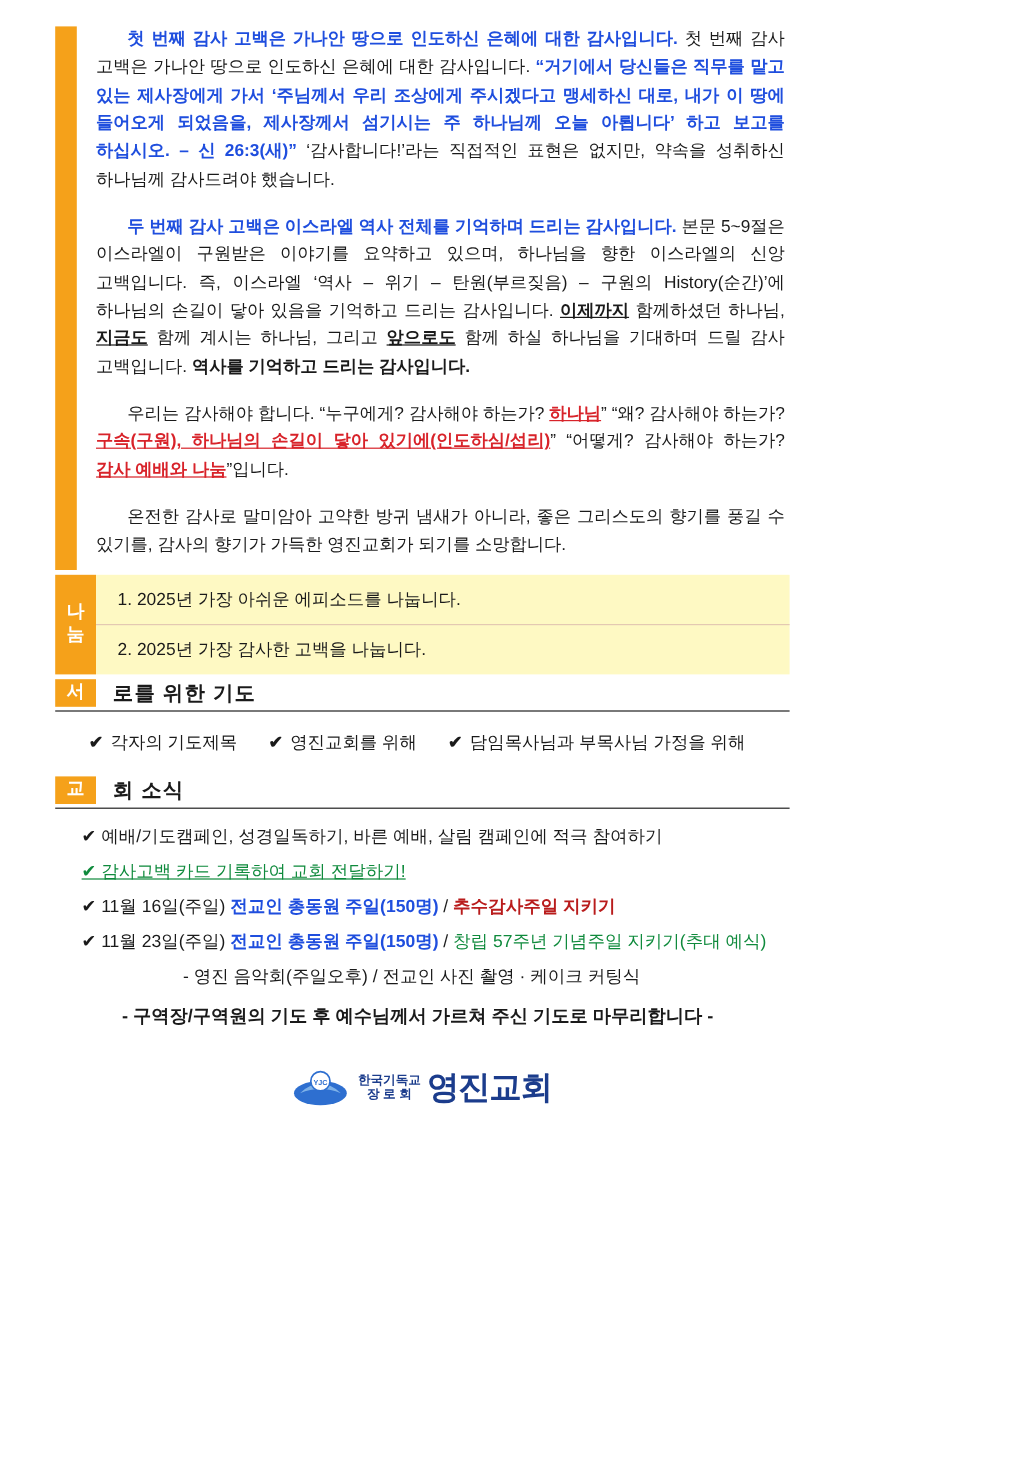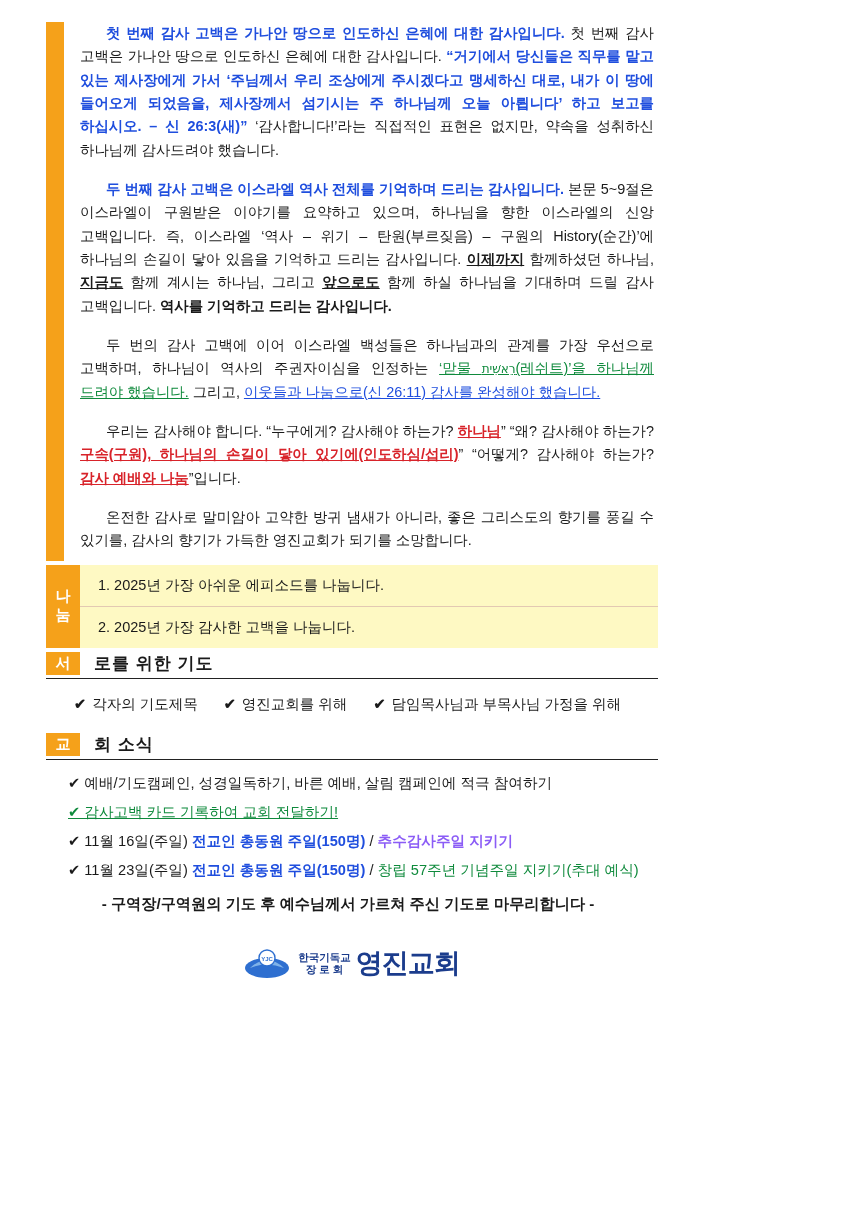--- a/index.html
+++ b/index.html
@@ -46,21 +46,21 @@
     text-indent: 26px;
     word-break: keep-all;
   }
   p.para.last { margin-bottom: 8px; }
 
   .b { font-weight: bold; }
   .blue { color: #1F4EDE; font-weight: bold; }
   .blue-n { color: #1F4EDE; }
   .green { color: #0F8A3C; }
   .green-u { color: #0F8A3C; text-decoration: underline; }
-  .red { color: #8b5cf6; }
+  .red { color: #b91c1c; }
   .red-u { color: #D8232A; text-decoration: underline; font-weight: bold; }
   .u { text-decoration: underline; }
   .bu { font-weight: bold; text-decoration: underline; }
   .hb { font-family: "DejaVu Sans", sans-serif; font-size: 12px; }
 
   
   .sec {
     margin-top: 4px;
   }
   .sec-head {
@@ -190,23 +190,20 @@
     <div class="body-text">
 
       <p class="para">
         <span class="blue">첫 번째 감사 고백은 가나안 땅으로 인도하신 은혜에 대한 감사입니다.</span><span> 첫 번째 감사 고백은 가나안 땅으로 인도하신 은혜에 대한 감사입니다. </span><span class="blue">“거기에서 당신들은 직무를 맡고 있는 제사장에게 가서 ‘주님께서 우리 조상에게 주시겠다고 맹세하신 대로, 내가 이 땅에 들어오게 되었음을, 제사장께서 섬기시는 주 하나님께 오늘 아룁니다’ 하고 보고를 하십시오. – 신 26:3(새)”</span><span> ‘감사합니다!’라는 직접적인 표현은 없지만, 약속을 성취하신 하나님께 감사드려야 했습니다.</span>
       </p>
 
       <p class="para">
         <span class="blue">두 번째 감사 고백은 이스라엘 역사 전체를 기억하며 드리는 감사입니다.</span><span> 본문 5~9절은 이스라엘이 구원받은 이야기를 요약하고 있으며, 하나님을 향한 이스라엘의 신앙 고백입니다. 즉, 이스라엘 ‘역사 – 위기 – 탄원(부르짖음) – 구원의 History(순간)’에 하나님의 손길이 닿아 있음을 기억하고 드리는 감사입니다. </span><span class="bu">이제까지</span><span> 함께하셨던 하나님, </span><span class="bu">지금도</span><span> 함께 계시는 하나님, 그리고 </span><span class="bu">앞으로도</span><span> 함께 하실 하나님을 기대하며 드릴 감사 고백입니다. </span><span class="b">역사를 기억하고 드리는 감사입니다.</span>
       </p>
 
-      <p class="para">
-        <span>두 번의 감사 고백에 이어 이스라엘 백성들은 하나님과의 관계를 가장 우선으로 고백하며, 하나님이 역사의 주권자이심을 인정하는 </span><span class="green-u">‘맏물 </span><span class="green-u hb">רֵאשִׁית</span><span class="green-u">(레쉬트)’을 하나님께 드려야 했습니다.</span><span> 그리고, </span><span class="blue-n u">이웃들과 나눔으로(신 26:11) 감사를 완성해야 했습니다.</span>
-      </p>
 
 
       <p class="para">
         <span>우리는 감사해야 합니다. “누구에게? 감사해야 하는가? </span><span class="red-u">하나님</span><span>” “왜? 감사해야 하는가? </span><span class="red-u">구속(구원), 하나님의 손길이 닿아 있기에(인도하심/섭리)</span><span>” “어떻게? 감사해야 하는가? </span><span class="red-u">감사 예배와 나눔</span><span>”입니다.</span>
       </p>
 
       <p class="para last">
         <span>온전한 감사로 말미암아 고약한 방귀 냄새가 아니라, 좋은 그리스도의 향기를 풍길 수 있기를, 감사의 향기가 가득한 영진교회가 되기를 소망합니다.</span>
       </p>
 
@@ -256,20 +253,21 @@
       </div>
 
       <div class="news-line">
         <span>✔ 11월 16일(주일) </span><span class="blue">전교인 총동원 주일(150명)</span><span> / </span><span class="red b">추수감사주일 지키기</span>
       </div>
 
       <div class="news-line">
         <span>✔ 11월 23일(주일) </span><span class="blue">전교인 총동원 주일(150명)</span><span> / </span><span class="green">창립 57주년 기념주일 지키기(추대 예식)</span>
       </div>
 
+      <div class="news-line center">- 영진 음악회(주일오후) / 전교인 사진 촬영 · 케이크 커팅식</div>
 
       <div class="news-line closing">- 구역장/구역원의 기도 후 예수님께서 가르쳐 주신 기도로 마무리합니다 -</div>
     </div>
   </div>
 
   <div class="logo-wrap">
     <div class="logo-mark">
       <svg width="46" height="34" viewBox="0 0 46 34" xmlns="http://www.w3.org/2000/svg">
         <ellipse cx="23" cy="22" rx="22" ry="10" fill="#2E6FD0"></ellipse>
         <path d="M6 22 Q23 6 40 22 Q23 15 6 22 Z" fill="#7FB2E8"></path>

